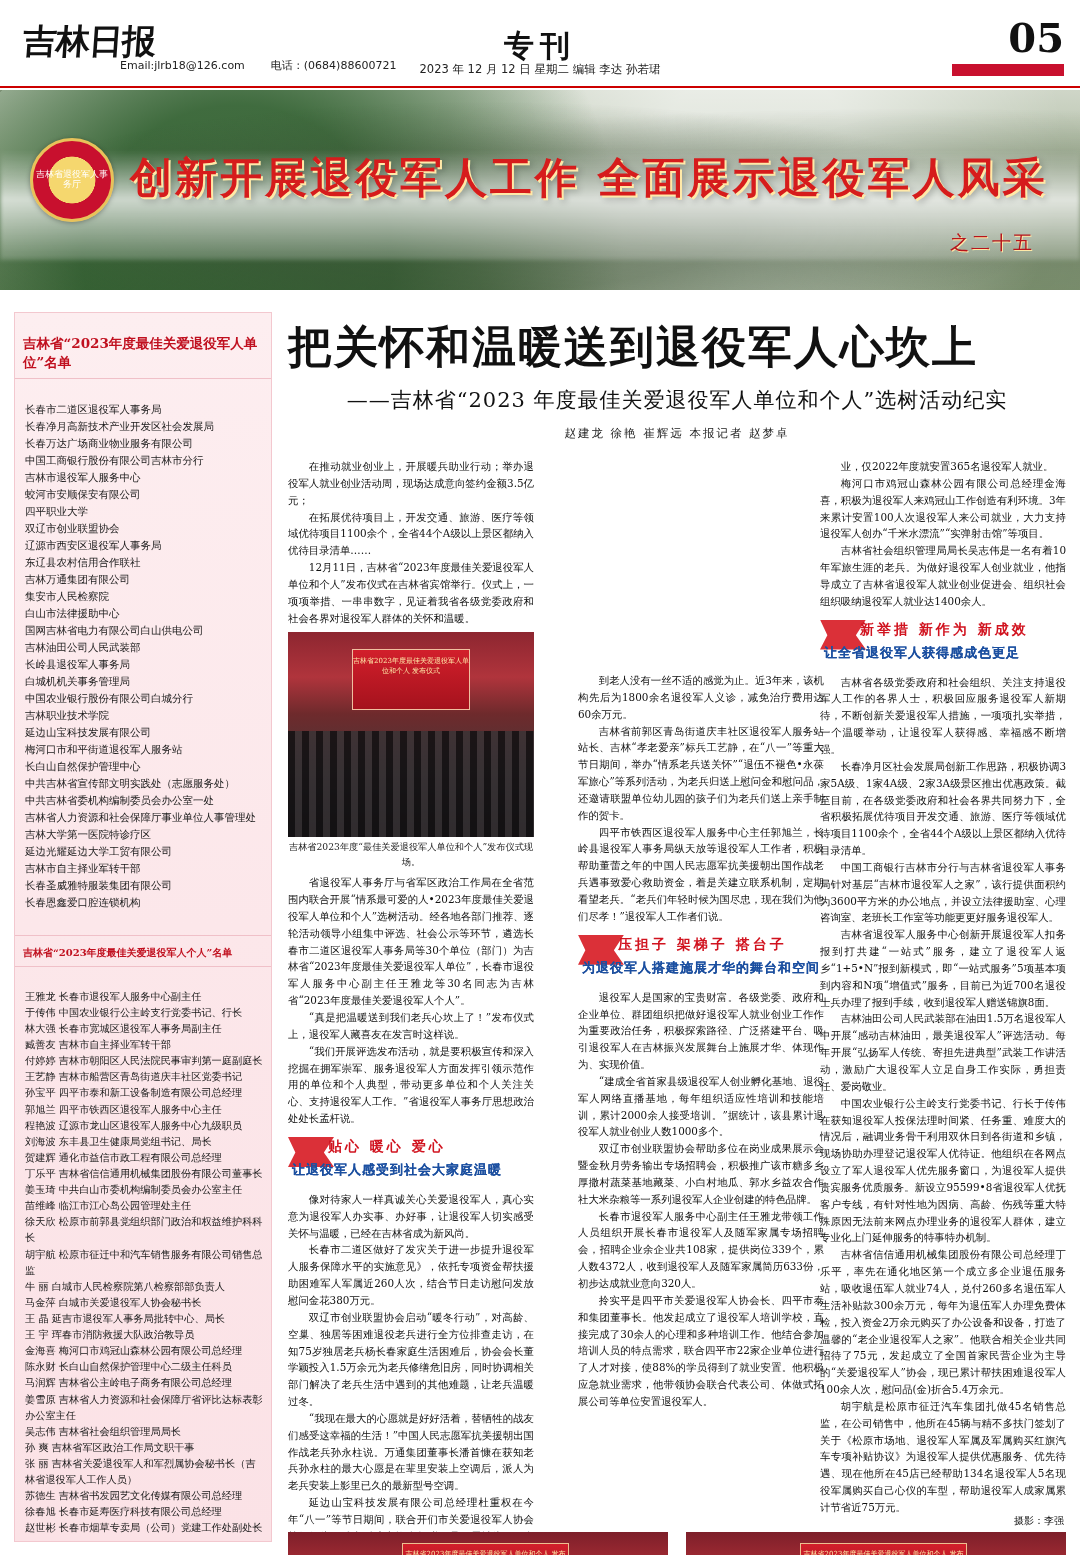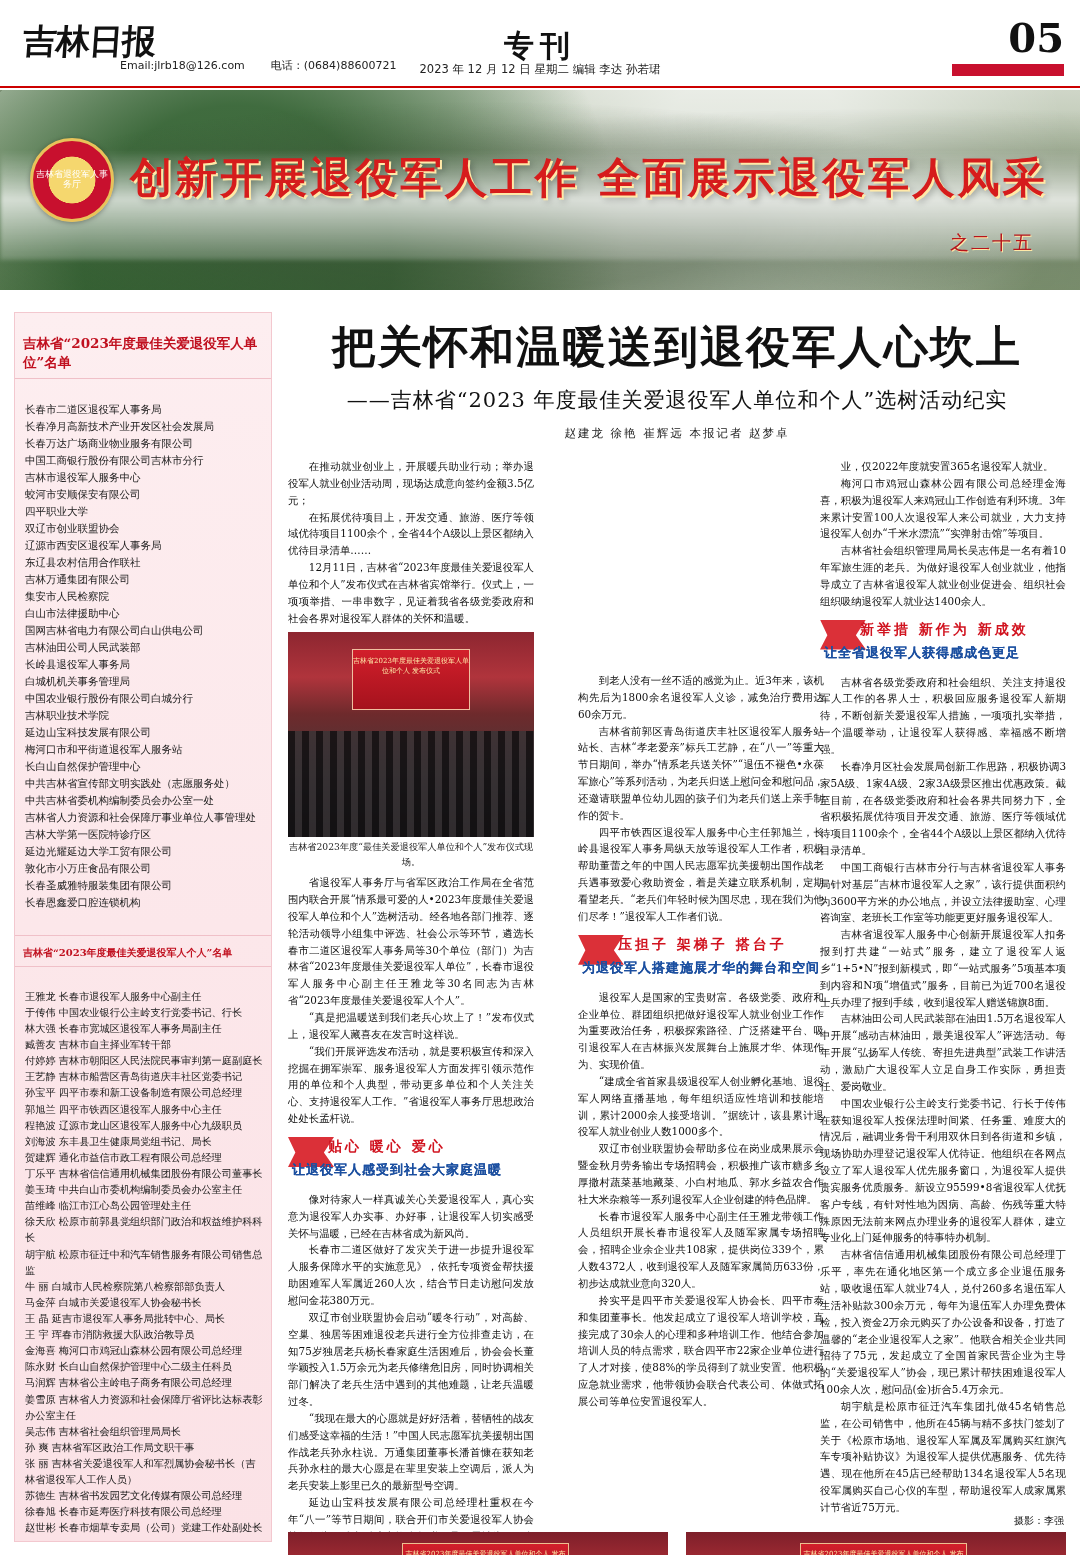--- a/index.html
+++ b/index.html
@@ -125,21 +125,21 @@
     border-top:1px solid #f0c0c8; border-bottom:1px solid #f0c0c8;
   }
   .roster-list2 { padding:6px 6px 8px 10px; }
   .roster-list2 li {
     list-style:none; font-size:10.2px; line-height:1.58; color:#1a1a1a;
   }
 
   
   .headline {
     position:absolute; left:288px; top:18px; width:778px;
-    text-align:center;
+    text-align:left;
     font-family:"DejaVu Serif","Liberation Serif",serif;
     font-weight:bold; font-size:44px; letter-spacing:2px; color:#111;
   }
   .subhead {
     position:absolute; left:288px; top:86px; width:778px;
     text-align:center;
     font-family:"DejaVu Serif","Liberation Serif",serif;
     font-size:21px; letter-spacing:1px; color:#111;
   }
   .byline {
@@ -276,21 +276,21 @@
         <li>中国农业银行股份有限公司白城分行</li>
         <li>吉林职业技术学院</li>
         <li>延边山宝科技发展有限公司</li>
         <li>梅河口市和平街道退役军人服务站</li>
         <li>长白山自然保护管理中心</li>
         <li>中共吉林省宣传部文明实践处（志愿服务处）</li>
         <li>中共吉林省委机构编制委员会办公室一处</li>
         <li>吉林省人力资源和社会保障厅事业单位人事管理处</li>
         <li>吉林大学第一医院特诊疗区</li>
         <li>延边光耀延边大学工贸有限公司</li>
-        <li>敦化市小万庄食品有限公司</li>
+        <li>吉林市自主择业军转干部</li>
         <li>长春圣威雅特服装集团有限公司</li>
         <li>长春恩鑫爱口腔连锁机构</li>
       </ul>
       <div class="roster-head2">吉林省“2023年度最佳关爱退役军人个人”名单</div>
       <ul class="roster-list2">
         <li>王雅龙  长春市退役军人服务中心副主任</li>
         <li>于传伟  中国农业银行公主岭支行党委书记、行长</li>
         <li>林大强  长春市宽城区退役军人事务局副主任</li>
         <li>臧善友  吉林市自主择业军转干部</li>
         <li>付婷婷  吉林市朝阳区人民法院民事审判第一庭副庭长</li>

